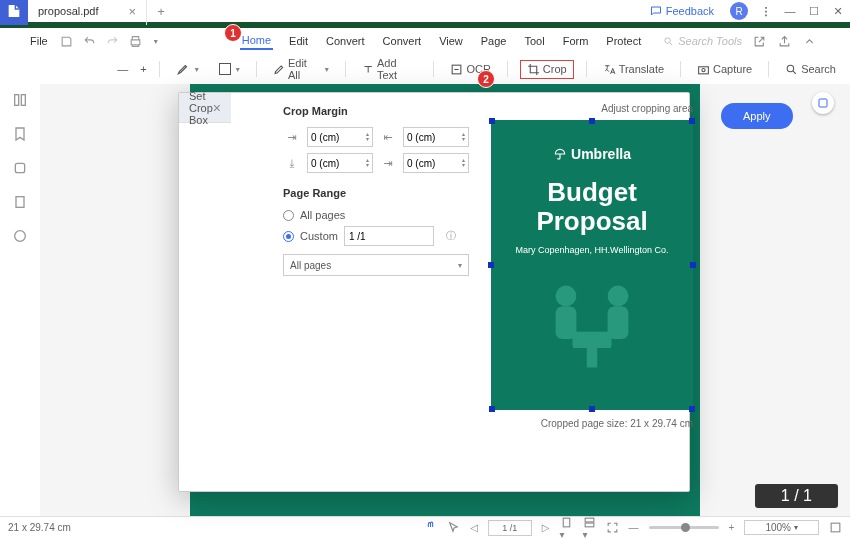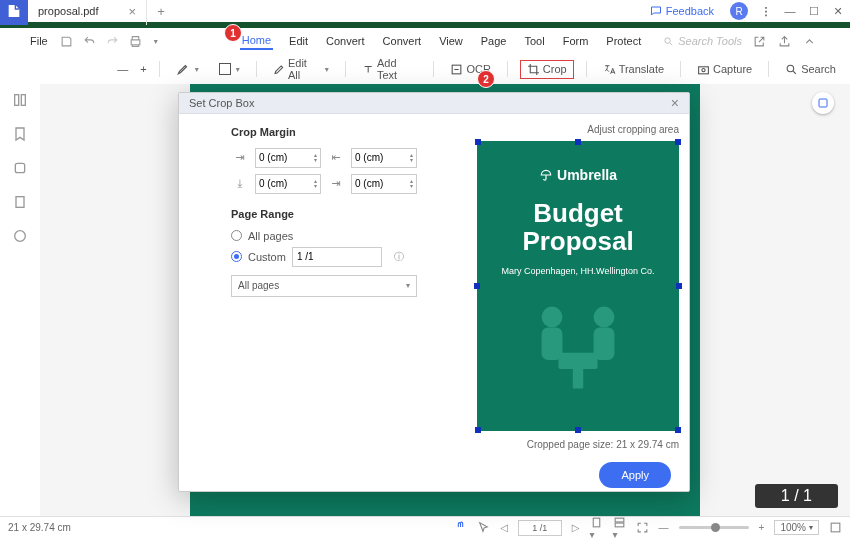--- a/index.html
+++ b/index.html
@@ -48,21 +48,21 @@
 .siderail { position:absolute; left:0; top:84px; width:40px; bottom:22px; display:flex; flex-direction:column; align-items:center; gap:18px; padding-top:8px; color:#999;}
 .siderail .ic{width:16px;height:16px;}
 
 
 .content { position:absolute; left:40px; right:0; top:84px; bottom:22px; background:#f5f5f5; display:flex; justify-content:center; overflow:hidden;}
 .paper-strip{ width:510px; background:#0d7a5f; height:100%; margin-top:0; position:relative;}
 .page-badge{position:absolute; right:12px; bottom:8px; background:#333;color:#fff;padding:3px 26px;border-radius:3px;font-size:16px;}
 .floating-dot{position:absolute; right:16px; top:8px; width:22px;height:22px;border-radius:50%;background:#fff;box-shadow:0 1px 3px rgba(0,0,0,.3);display:flex;align-items:center;justify-content:center;color:#3d6df0;font-size:11px;}
 
 
-.dialog{ position:absolute; left:178px; top:92px; width:512px; height:400px; background:#fff; border:1px solid #ccc; border-radius:2px; box-shadow:0 6px 30px rgba(0,0,0,.25); z-index:30; display:flex; flex-direction:column;}
+.dialog{ position:absolute; left:178px; top:92px; width:512px; height:400px; background:#fff; border:1px solid #ccc; border-radius:2px; box-shadow:0 6px 30px rgba(0,0,0,.25); z-index:30; display:flex; flex-direction:row;}
 .dlg-title{height:30px;background:#e9ecf2;padding:0 10px;display:flex;align-items:center;color:#555;border-bottom:1px solid #dcdfe6;}
 .dlg-title .x{margin-left:auto;color:#888;font-size:14px;cursor:pointer;}
 .dlg-body{flex:1;display:flex;margin-left:40px;}
 .dlg-left{width:210px;padding:12px;}
 .dlg-left h4{font-size:11px;font-weight:bold;margin-bottom:10px;}
 .margin-grid{display:grid;grid-template-columns:18px 1fr 18px 1fr;gap:6px 6px;align-items:center;margin-bottom:14px;}
 .margin-grid .mic{color:#888;font-size:11px;text-align:center;}
 .num-in{display:flex;align-items:center;border:1px solid #ccc;height:20px;padding:0 3px;background:#fff;}
 .num-in input{border:none;width:44px;font-size:10px;outline:none;}
 .num-in .sp{display:flex;flex-direction:column;font-size:6px;line-height:5px;color:#888;margin-left:auto;}
@@ -92,21 +92,21 @@
 .btn.primary{background:#3d6df0;color:#fff;}
 .btn.secondary{background:#fff;border:1px solid #ccc;color:#555;}
 
 
 .statusbar{position:absolute;left:0;right:0;bottom:0;height:22px;border-top:1px solid #e0e0e0;display:flex;align-items:center;font-size:10px;color:#666;padding:0 8px;gap:10px;}
 .statusbar .sp1{flex:1;}
 .sb-ic{color:#888;}
 .pagein{border:1px solid #ccc;width:44px;height:16px;font-size:9px;text-align:center;display:inline-flex;align-items:center;justify-content:center;}
 .slider{width:70px;height:3px;background:#ccc;position:relative;border-radius:2px;}
 .slider::after{content:"";position:absolute;left:32px;top:-3px;width:9px;height:9px;border-radius:50%;background:#888;}
-.zoombox{border:1px solid #ccc;padding:1px 5px;display:inline-flex;align-items:center;gap:3px;}
+.zoombox{border:1px solid #ccc;padding:1px 20px;display:inline-flex;align-items:center;gap:3px;}
 svg{display:block;}
 </style>
 </head>
 <body>
 
 <div class="badge badge1">1</div>
 <div class="badge badge2">2</div>
 
 <div class="titlebar">
   <div class="app-logo">

